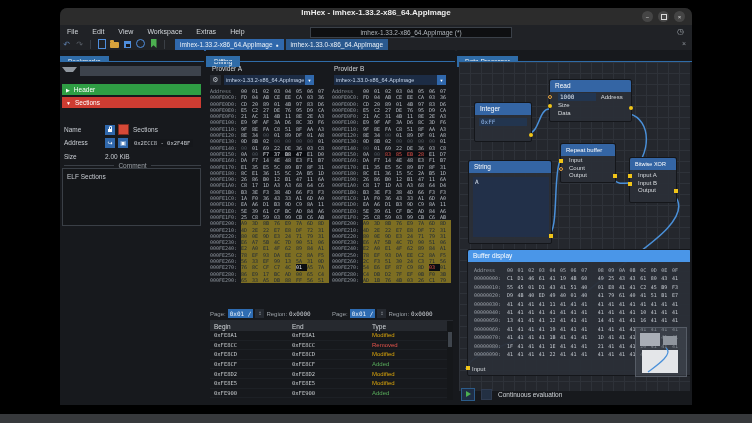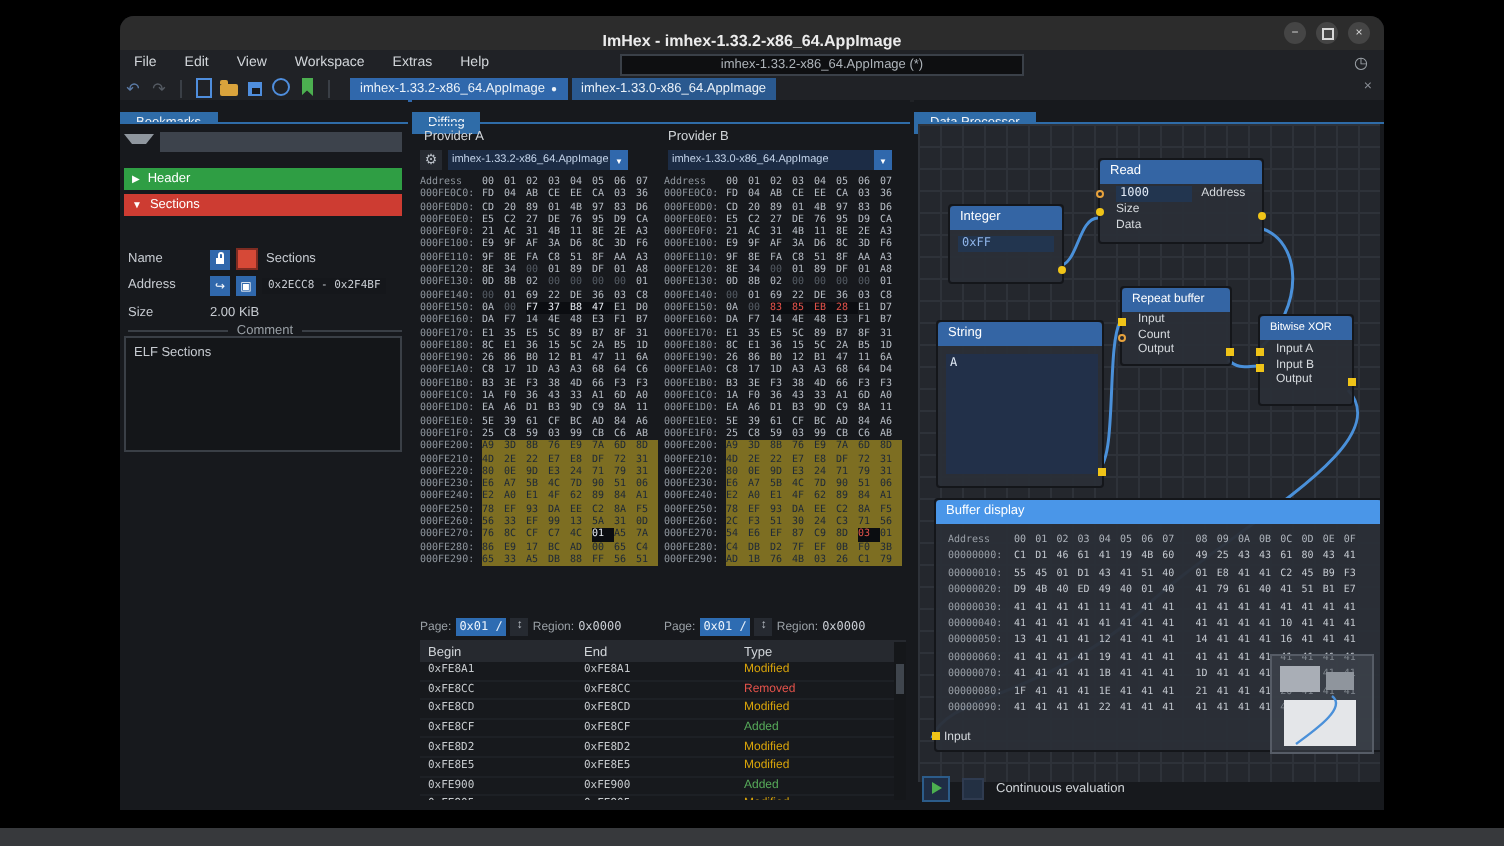--- a/index.html
+++ b/index.html
@@ -4,21 +4,21 @@
 <style>
   html,body{margin:0;padding:0;background:#000;}
   #screen{position:relative;width:752px;height:423px;background:#000;overflow:hidden;
           font-family:"Liberation Sans",sans-serif;color:#cfd3d8;}
   .mono{font-family:"DejaVu Sans Mono",monospace;}
 
   
   #window{position:absolute;left:60px;top:8px;width:632px;height:397px;background:#17191d;
           border-radius:7px 7px 0 0;box-shadow:0 0 0 1px #000;}
   #titlebar{position:absolute;left:0;top:0;width:100%;height:17px;background:#2c2c2c;
-            border-radius:7px 7px 0 0;display:flex;align-items:flex-end;justify-content:center;}
+            border-radius:7px 7px 0 0;display:flex;align-items:flex-start;justify-content:center;}
   #titlebar .title{font-size:8px;font-weight:bold;color:#ececec;}
   #win-controls{position:absolute;right:7px;top:3px;display:flex;gap:5px;}
   .winbtn{width:11px;height:11px;border-radius:50%;background:#454545;color:#d8d8d8;
           font-size:6px;display:flex;align-items:center;justify-content:center;line-height:1;}
   .winbtn .sq{width:4px;height:4px;border:1px solid #d8d8d8;}
 
   #menubar{position:absolute;left:0;top:17px;width:100%;height:13px;background:#202226;
            display:flex;align-items:center;border-bottom:1px solid #121316;}
   .menu-item{font-size:7px;color:#d2d6da;padding:0 7px;}
   #menu-search{position:absolute;left:250px;top:2px;width:200px;height:9px;background:#0e0f11;

